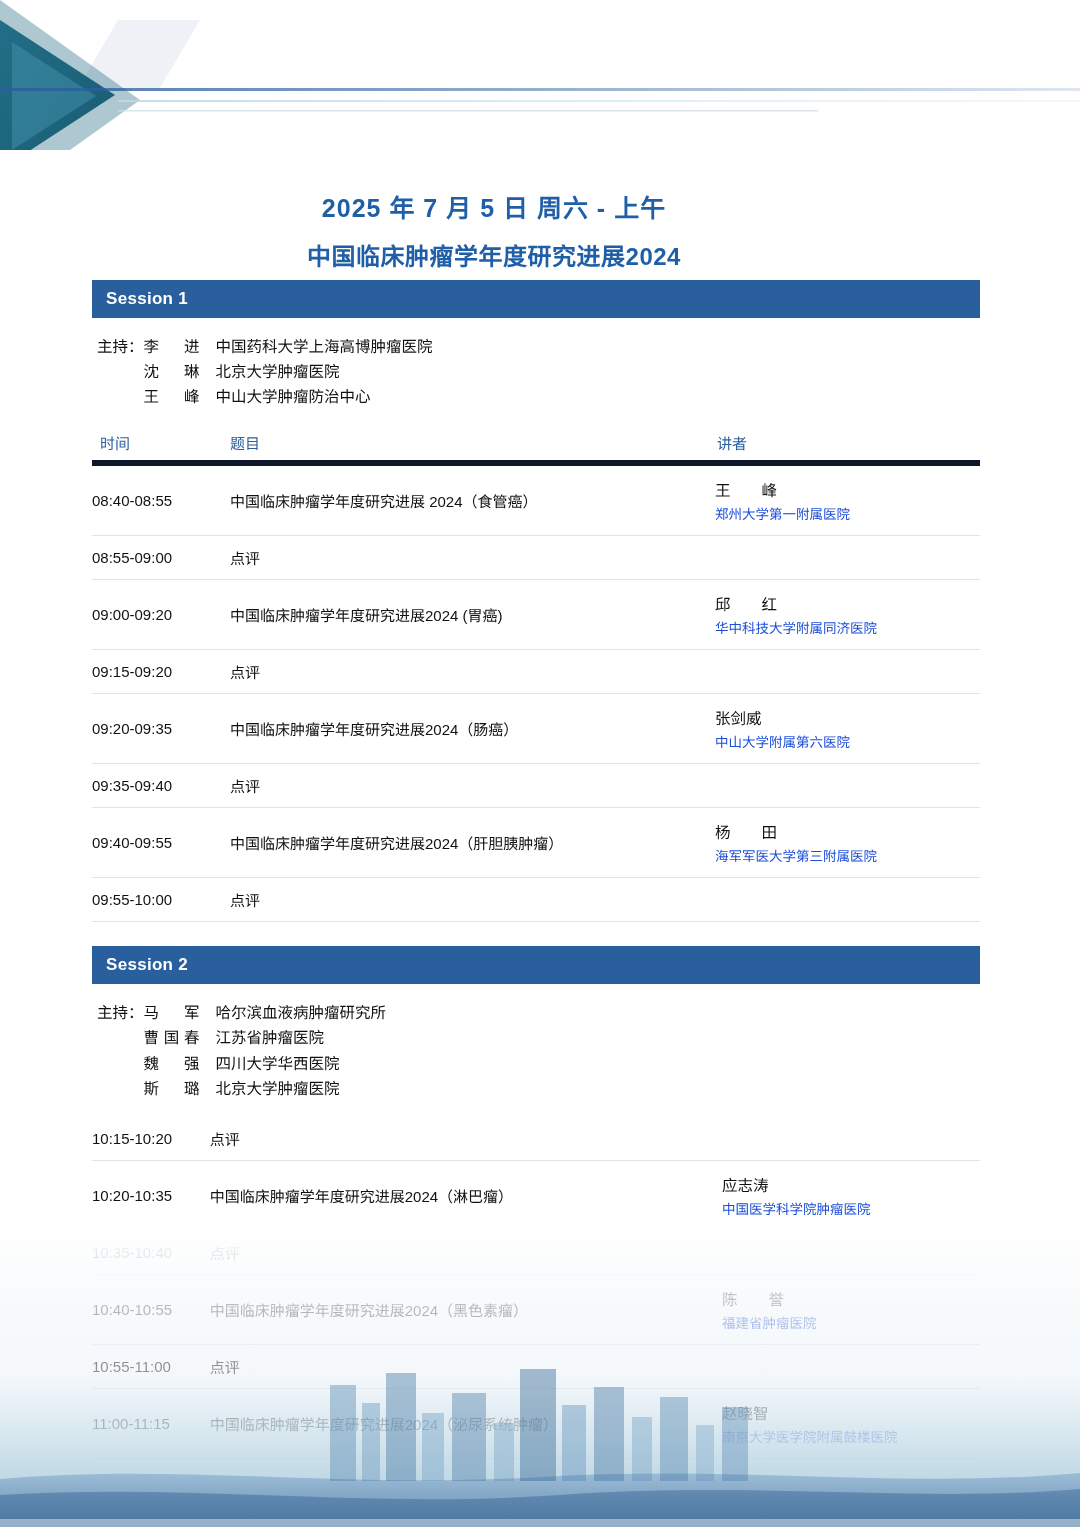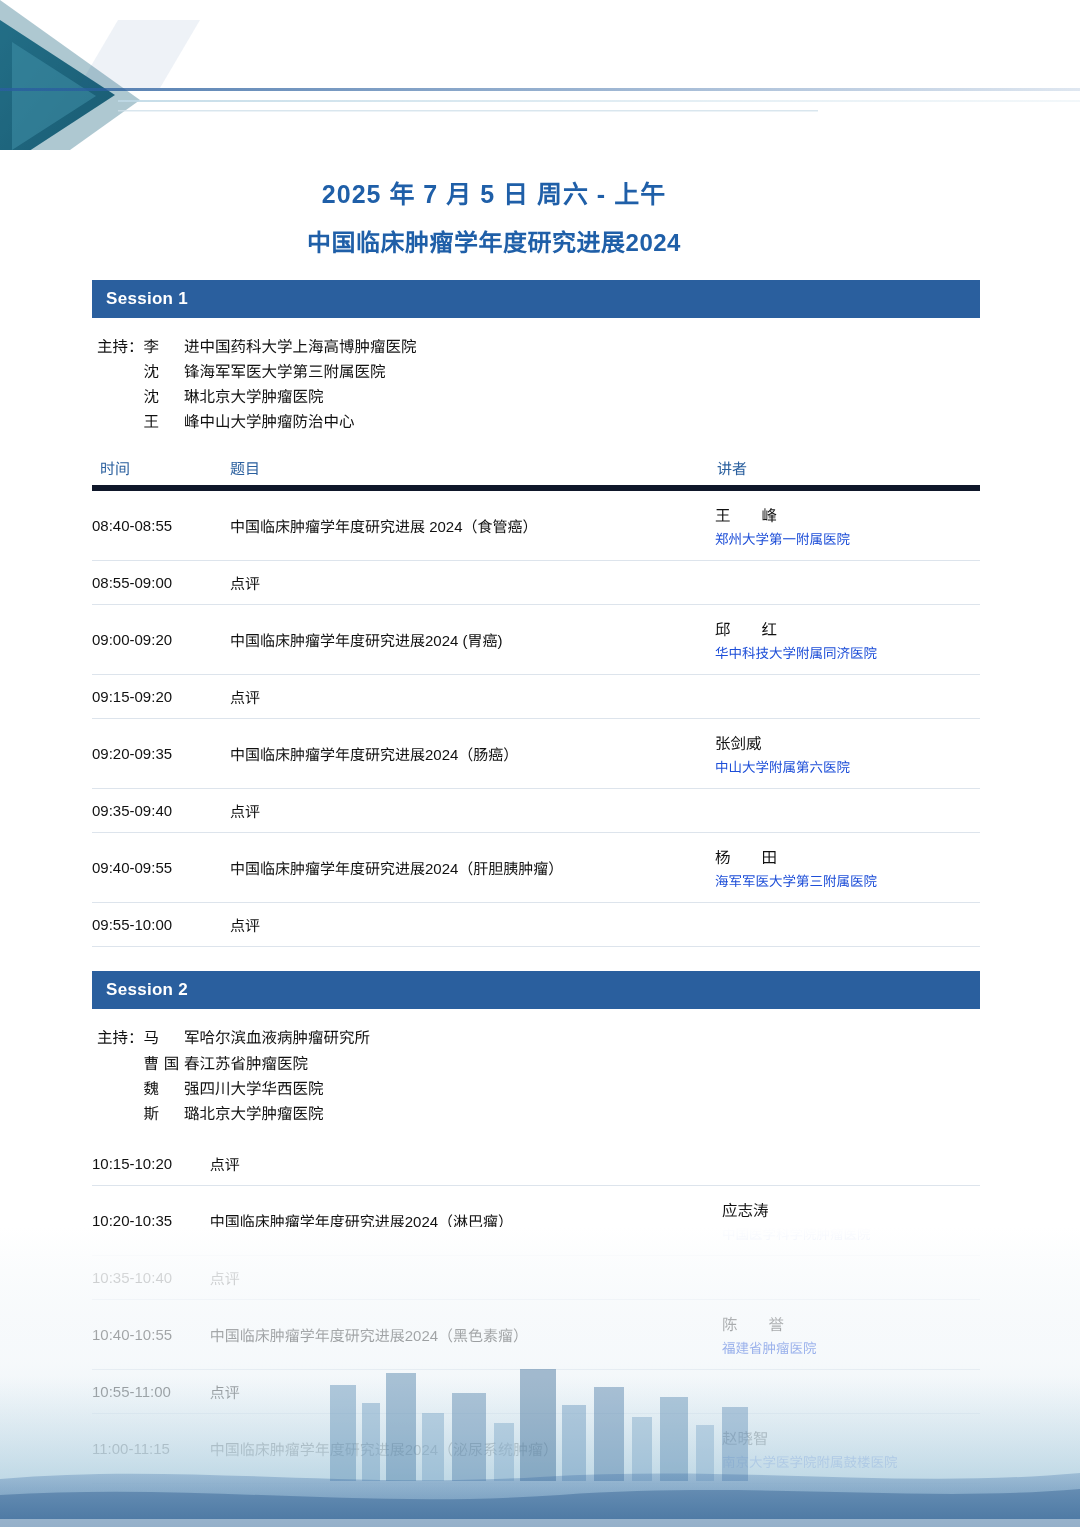--- a/index.html
+++ b/index.html
@@ -33,21 +33,21 @@
     bottom: 0; left: 0;
     width: 1080px;
     height: 300px;
     overflow: hidden;
     pointer-events: none;
   }
 
   
   .title-block {
     position: absolute;
-    top: 174px;
+    top: 188px;
     left: 0;
     width: 988px;
     text-align: center;
   }
   .doc-date {
     font-size: 25px;
     font-weight: bold;
     color: #1f5fa8;
     letter-spacing: 1px;
     margin-bottom: 13px;
@@ -91,21 +91,21 @@
   }
   .chairs-list { font-size: 15.5px; line-height: 1.62; color: #111; }
   .chair-row { white-space: nowrap; }
   .chair-name {
     display: inline-block;
     width: 56px;
     text-align: justify;
     text-align-last: justify;
     font-weight: 500;
   }
-  .chair-aff { margin-left: 0; }
+  .chair-aff { margin-left: 16px; }
 
   table.agenda {
     width: 100%;
     border-collapse: collapse;
     margin-top: 10px;
   }
   table.agenda th {
     font-size: 15px;
     font-weight: normal;
     color: #2a5f9e;
@@ -182,23 +182,20 @@
 
 <div class="content">
 
   <div class="session-bar">Session 1</div>
 
   <div class="chairs">
     <div class="chairs-label">主持：</div>
     <div class="chairs-list">
       <div class="chair-row">
         <span class="chair-name">李 进</span><span class="chair-aff">中国药科大学上海高博肿瘤医院</span>
-      </div>
-      <div class="chair-row">
-        <span class="chair-name">沈 锋</span><span class="chair-aff">海军军医大学第三附属医院</span>
       </div>
       <div class="chair-row">
         <span class="chair-name">沈 琳</span><span class="chair-aff">北京大学肿瘤医院</span>
       </div>
       <div class="chair-row">
         <span class="chair-name">王 峰</span><span class="chair-aff">中山大学肿瘤防治中心</span>
       </div>
     </div>
   </div>
 

